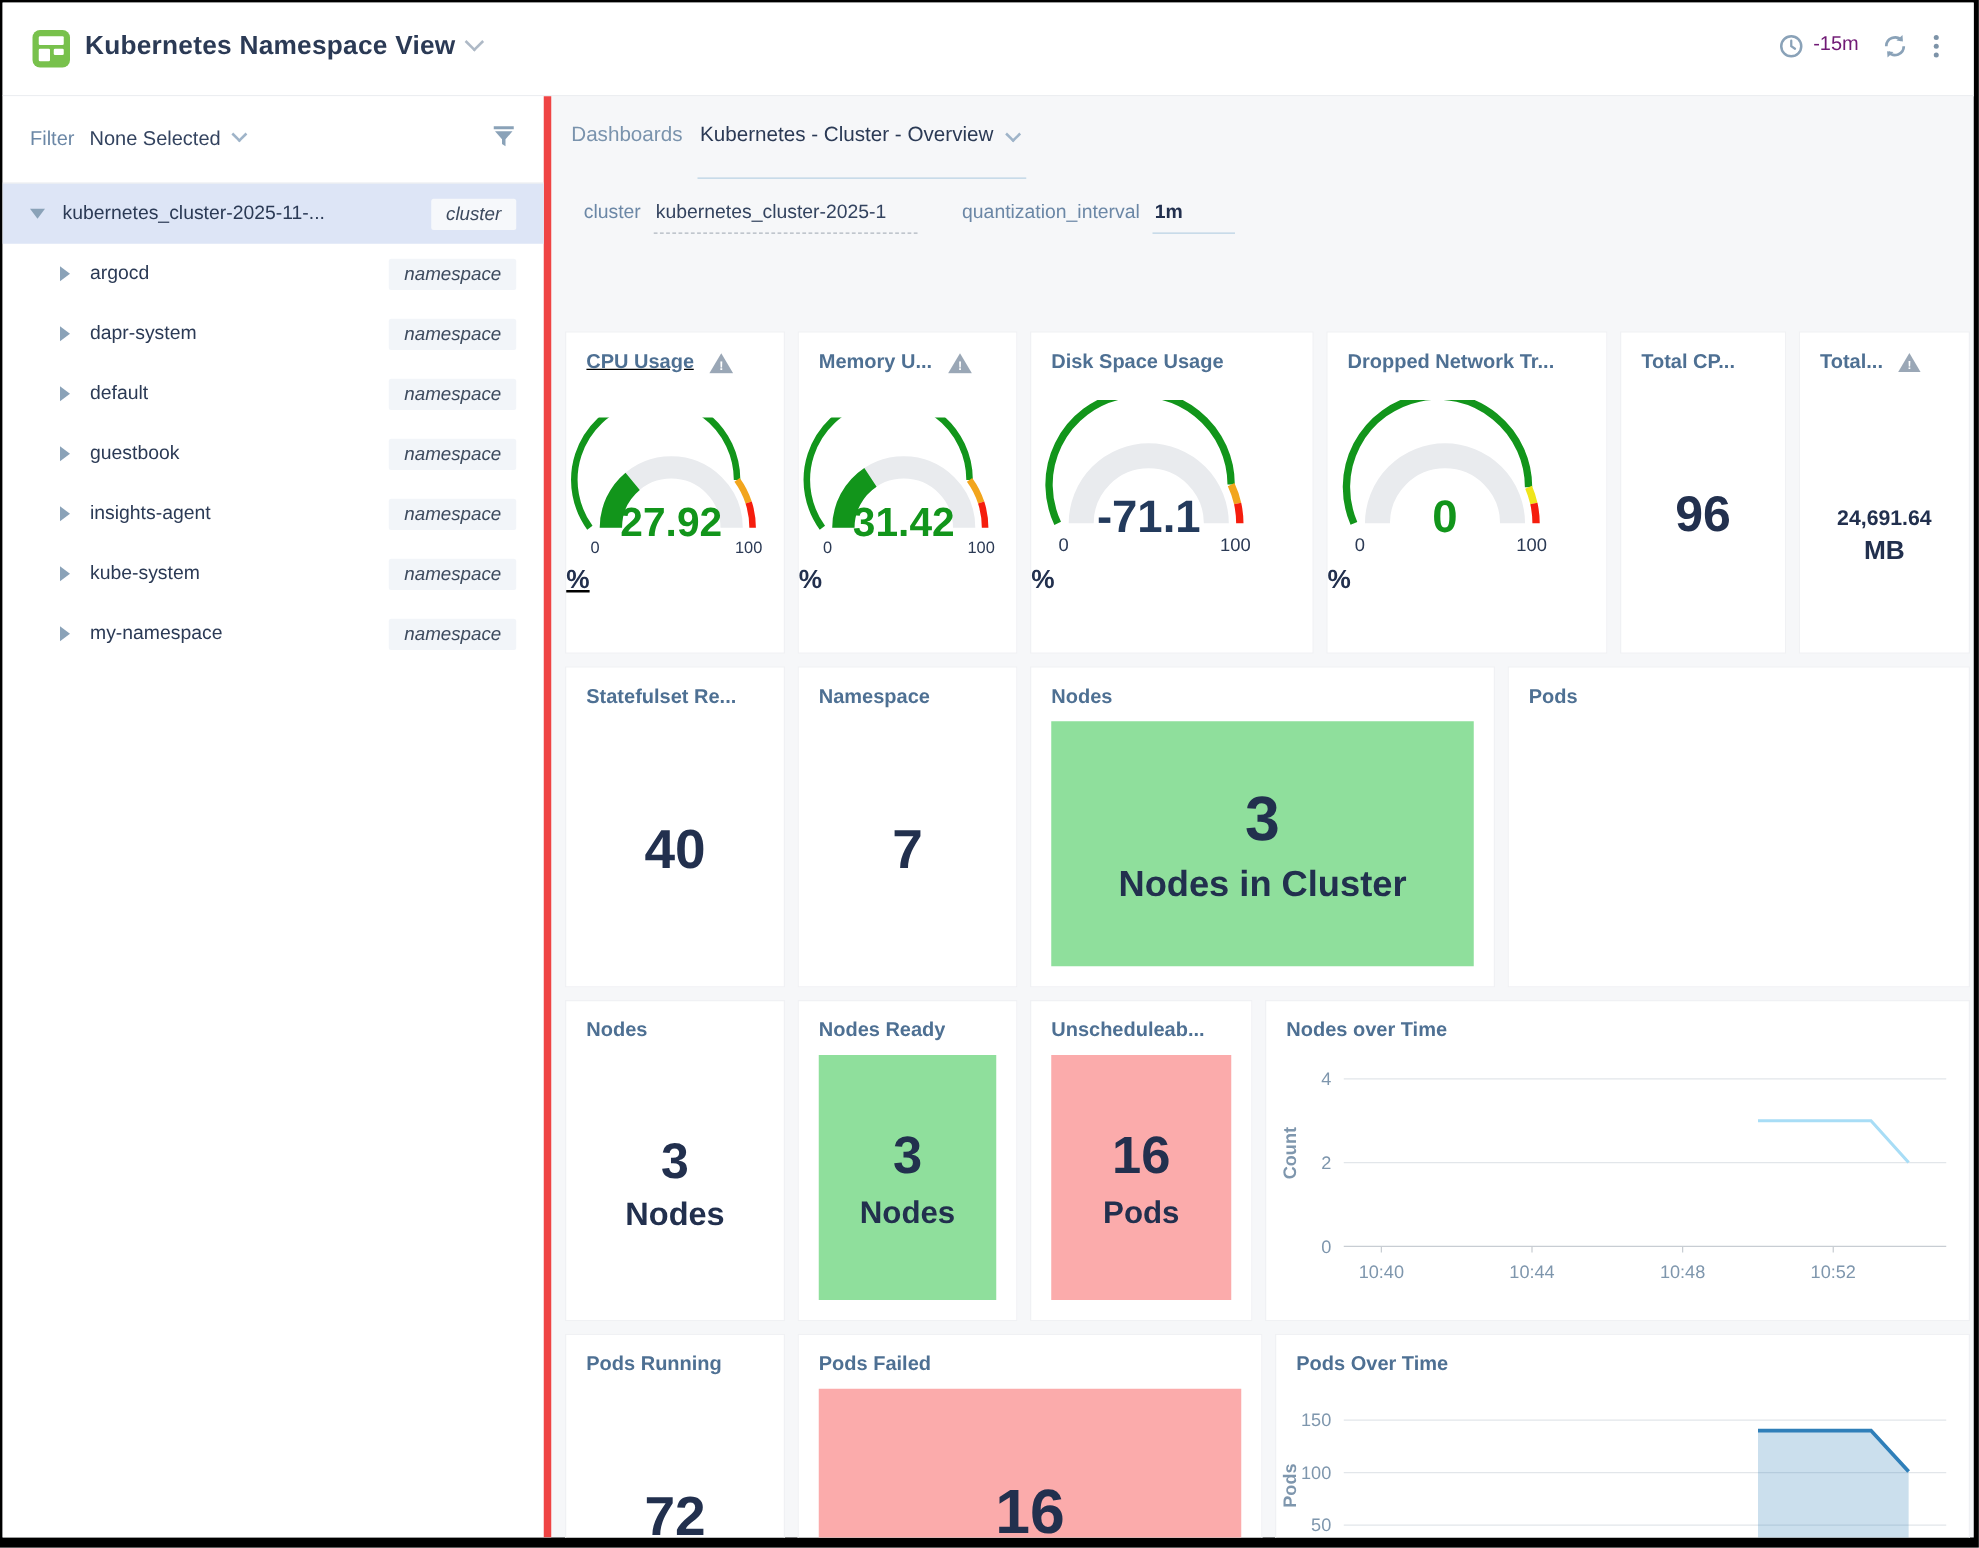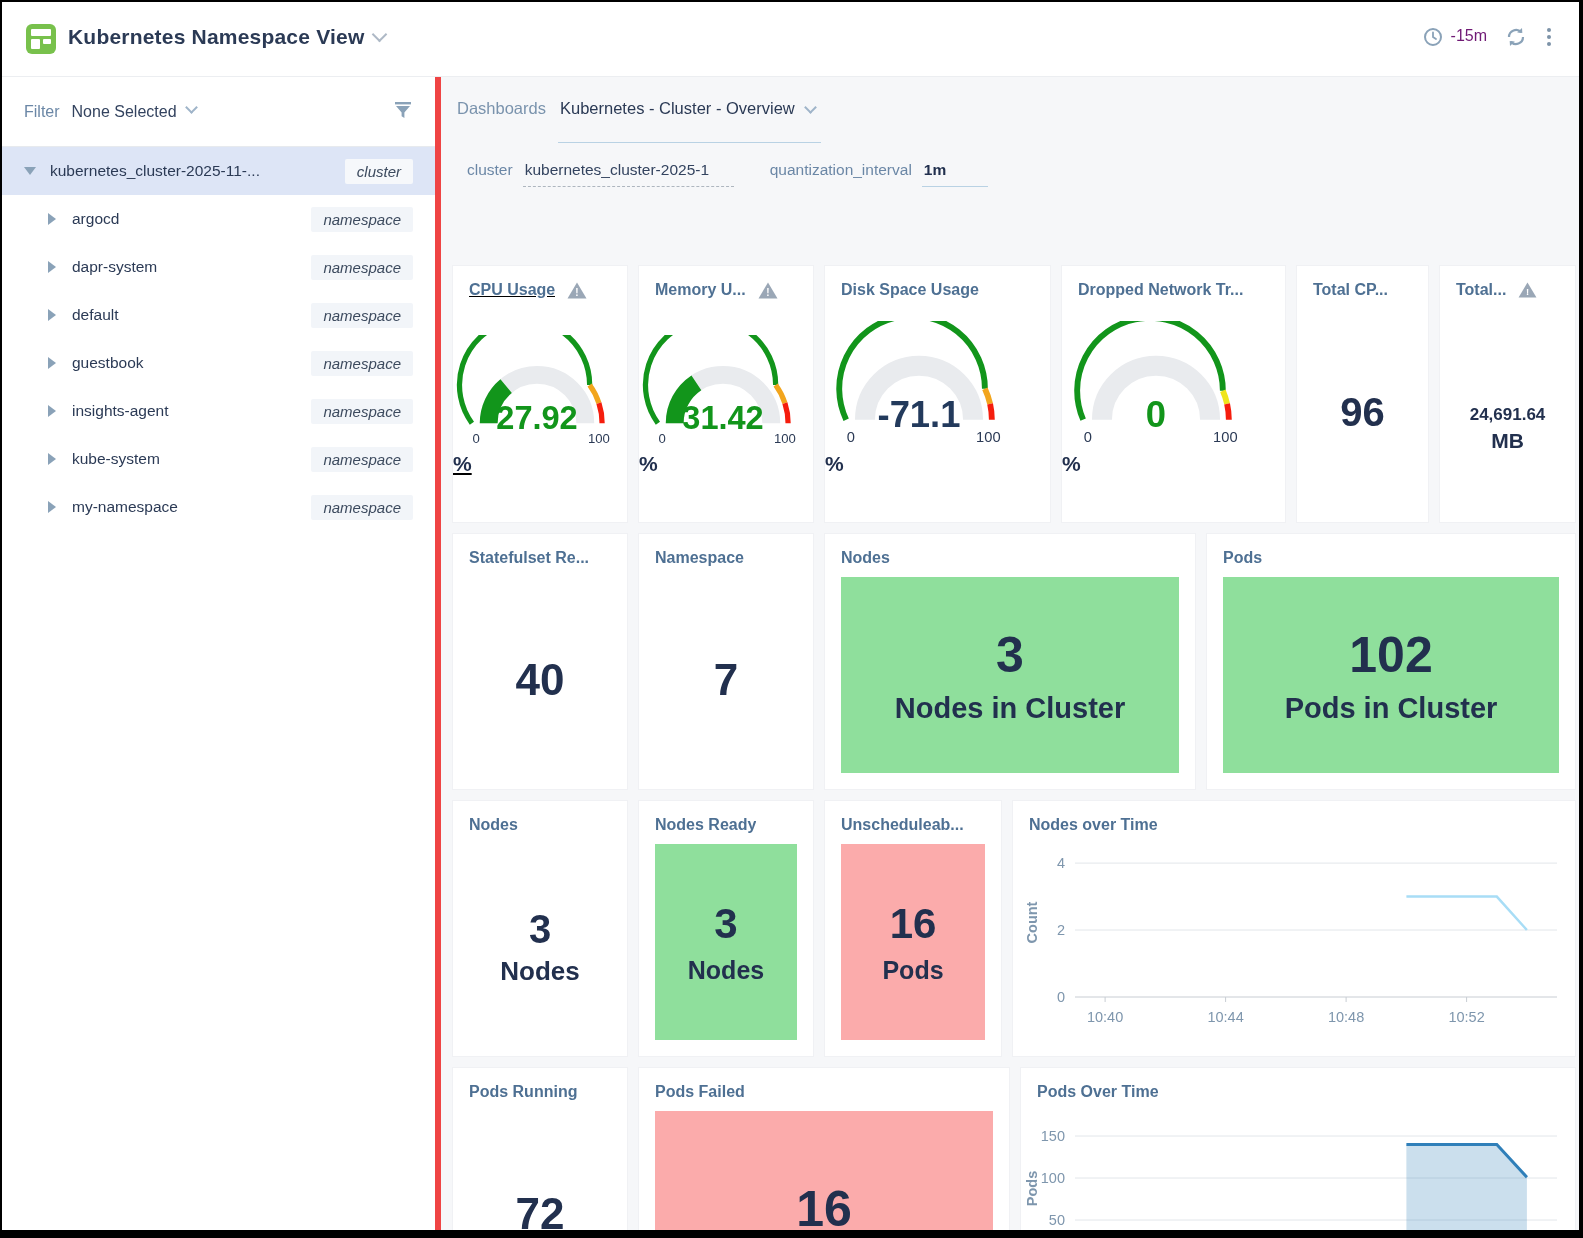--- a/index.html
+++ b/index.html
@@ -307,24 +307,20 @@
     <div class="box green">
       <span class="v-big">3</span>
       <span class="l-big">Nodes in Cluster</span>
     </div>
   </div>
 
   <div class="card" style="left:1204px;top:531px;width:370px;height:257px;">
     <div class="card-title-row">
           <span class="card-title">Pods</span>
         </div>
-    <div class="box green">
-      <span class="v-big">102</span>
-      <span class="l-big">Pods in Cluster</span>
-    </div>
   </div>
 
   <div class="card" style="left:450px;top:798px;width:176px;height:257px;">
     <div class="card-title-row">
           <span class="card-title">Nodes</span>
         </div>
     <div class="center-fill">
       <span class="big-num" style="font-size:40px;">3</span>
       <span class="num-label">Nodes</span>
     </div>

